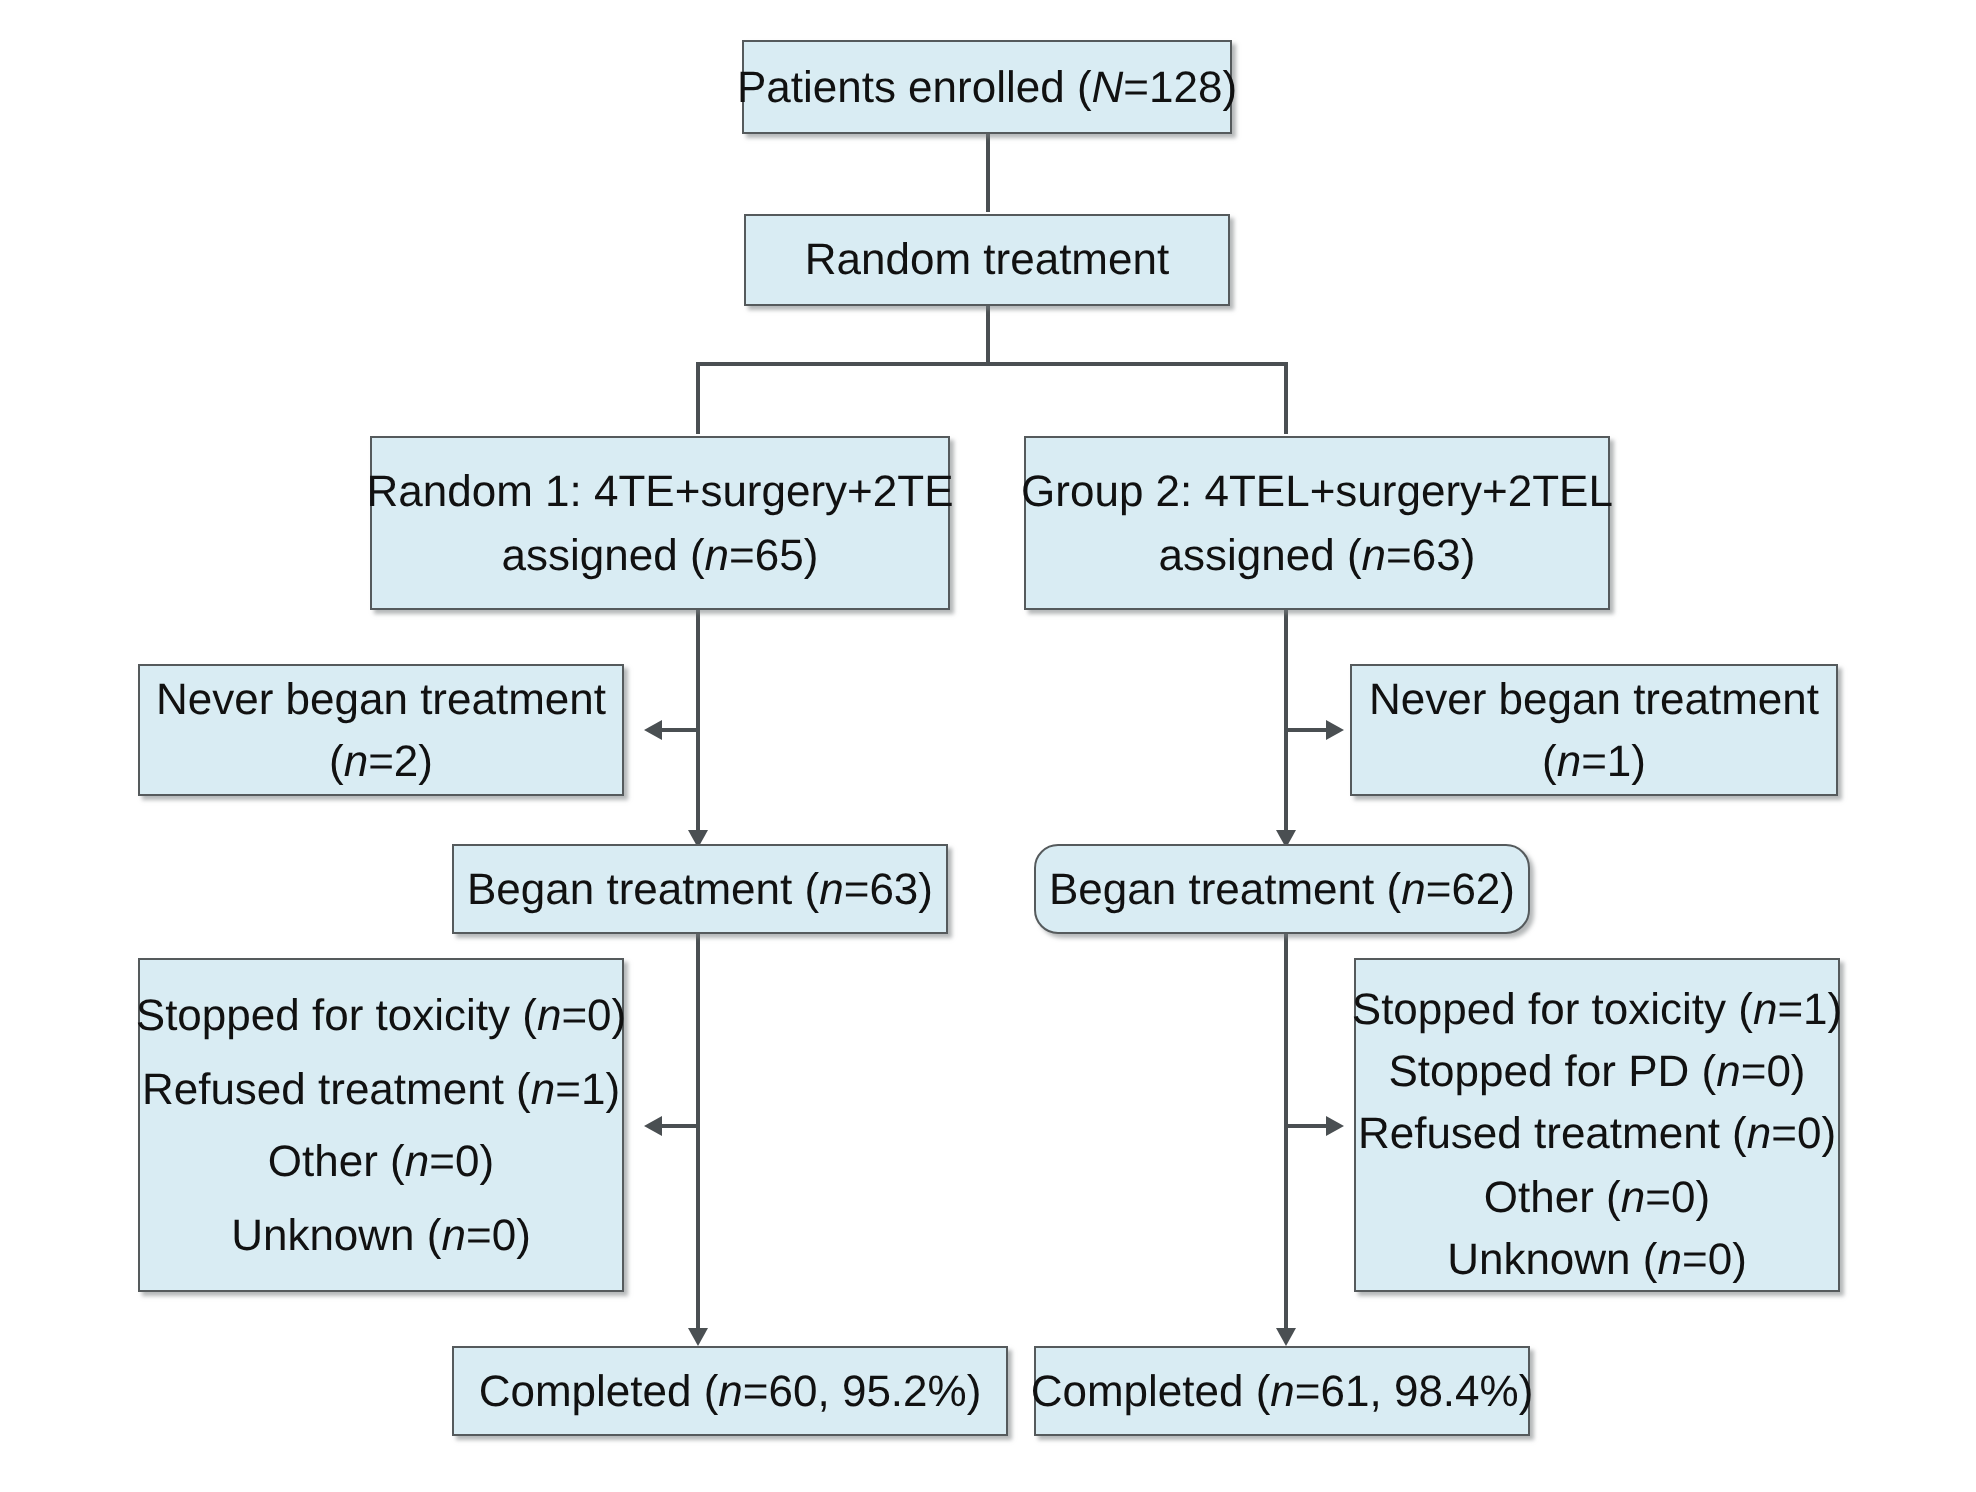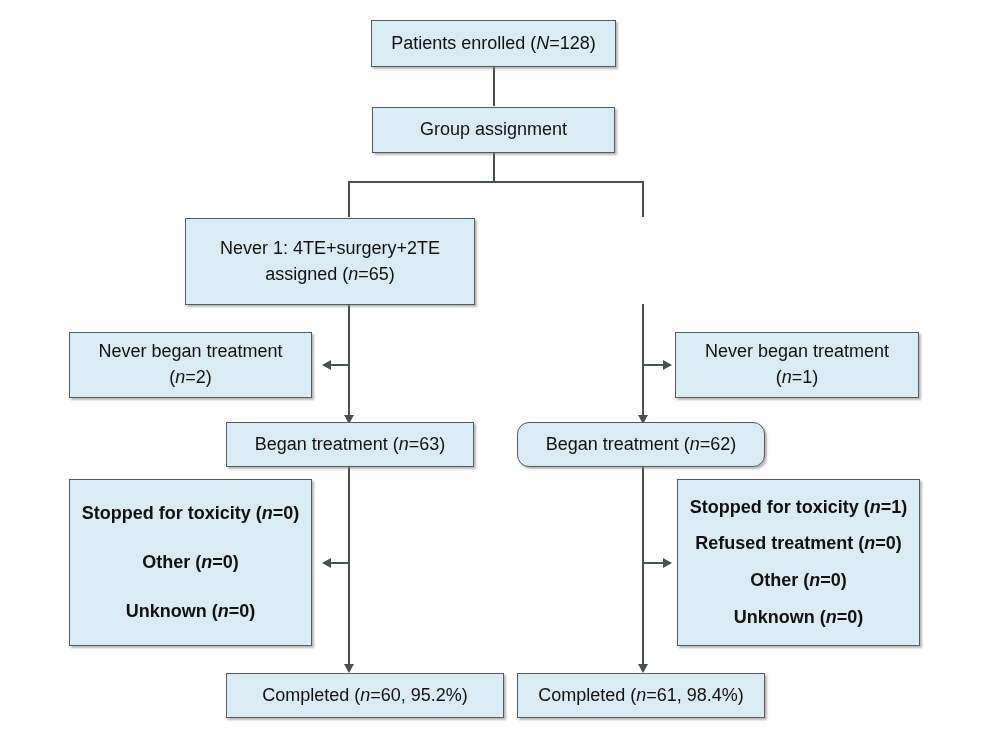--- a/index.html
+++ b/index.html
@@ -19,36 +19,35 @@
     position: absolute;
     box-sizing: border-box;
     background: #d9ecf3;
     border: 1.6px solid #555a5c;
     box-shadow: 2px 2px 2px rgba(120,125,128,0.55);
     display: flex;
     flex-direction: column;
     align-items: center;
     justify-content: center;
     color: #111111;
-    font-size: 18px;
+    font-size: 22px;
     line-height: 1.42;
     text-align: center;
     padding: 2px 6px;
   }
   .node .line {
     display: block;
     white-space: nowrap;
   }
   .node.listbox {
     justify-content: space-around;
     padding: 9px 6px;
   }
   .node.listbox .line {
     margin: 0;
-    font-weight: bold;
   }
   em {
     font-style: italic;
   }
 
   
   .vline {
     position: absolute;
     background: #4a4f52;
     width: 2px;
@@ -117,28 +116,32 @@
   <div class="arrow-down" style="left:638px; top:664px;"></div>
 
   <div class="hline" style="left:644px; top:562px; width:20px;"></div>
   <div class="arrow-right" style="left:663px; top:558px;"></div>
 
   <div class="node" style="left:371px; top:20px; width:245px; height:47px;">
     <span class="line">Patients enrolled (<em>N</em>=128)</span>
   </div>
 
   <div class="node" style="left:372px; top:107px; width:243px; height:46px;">
-    <span class="line">Group assignment</span>
+    <span class="line">Random treatment</span>
   </div>
 
   <div class="node" style="left:185px; top:218px; width:290px; height:87px;">
-    <span class="line">Never 1: 4TE+surgery+2TE</span>
+    <span class="line">Random 1: 4TE+surgery+2TE</span>
     <span class="line">assigned (<em>n</em>=65)</span>
   </div>
 
+  <div class="node" style="left:512px; top:218px; width:293px; height:87px;">
+    <span class="line">Group 2: 4TEL+surgery+2TEL</span>
+    <span class="line">assigned (<em>n</em>=63)</span>
+  </div>
 
   <div class="node" style="left:69px; top:332px; width:243px; height:66px;">
     <span class="line">Never began treatment</span>
     <span class="line">(<em>n</em>=2)</span>
   </div>
 
   <div class="node" style="left:675px; top:332px; width:244px; height:66px;">
     <span class="line">Never began treatment</span>
     <span class="line">(<em>n</em>=1)</span>
   </div>
@@ -146,26 +149,28 @@
   <div class="node" style="left:226px; top:422px; width:248px; height:45px;text-align:right;">
     <span class="line">Began treatment (<em>n</em>=63)</span>
   </div>
 
   <div class="node" style="left:517px; top:422px; width:248px; height:45px;border-radius:12px;">
     <span class="line">Began treatment (<em>n</em>=62)</span>
   </div>
 
   <div class="node listbox" style="left:69px; top:479px; width:243px; height:167px;">
     <span class="line">Stopped for toxicity (<em>n</em>=0)</span>
+    <span class="line">Refused treatment (<em>n</em>=1)</span>
     <span class="line">Other (<em>n</em>=0)</span>
     <span class="line">Unknown (<em>n</em>=0)</span>
   </div>
 
   <div class="node listbox" style="left:677px; top:479px; width:243px; height:167px;text-align:right;">
     <span class="line">Stopped for toxicity (<em>n</em>=1)</span>
+    <span class="line">Stopped for PD (<em>n</em>=0)</span>
     <span class="line">Refused treatment (<em>n</em>=0)</span>
     <span class="line">Other (<em>n</em>=0)</span>
     <span class="line">Unknown (<em>n</em>=0)</span>
   </div>
 
   <div class="node" style="left:226px; top:673px; width:278px; height:45px;">
     <span class="line">Completed (<em>n</em>=60, 95.2%)</span>
   </div>
 
   <div class="node" style="left:517px; top:673px; width:248px; height:45px;justify-content:center;">

